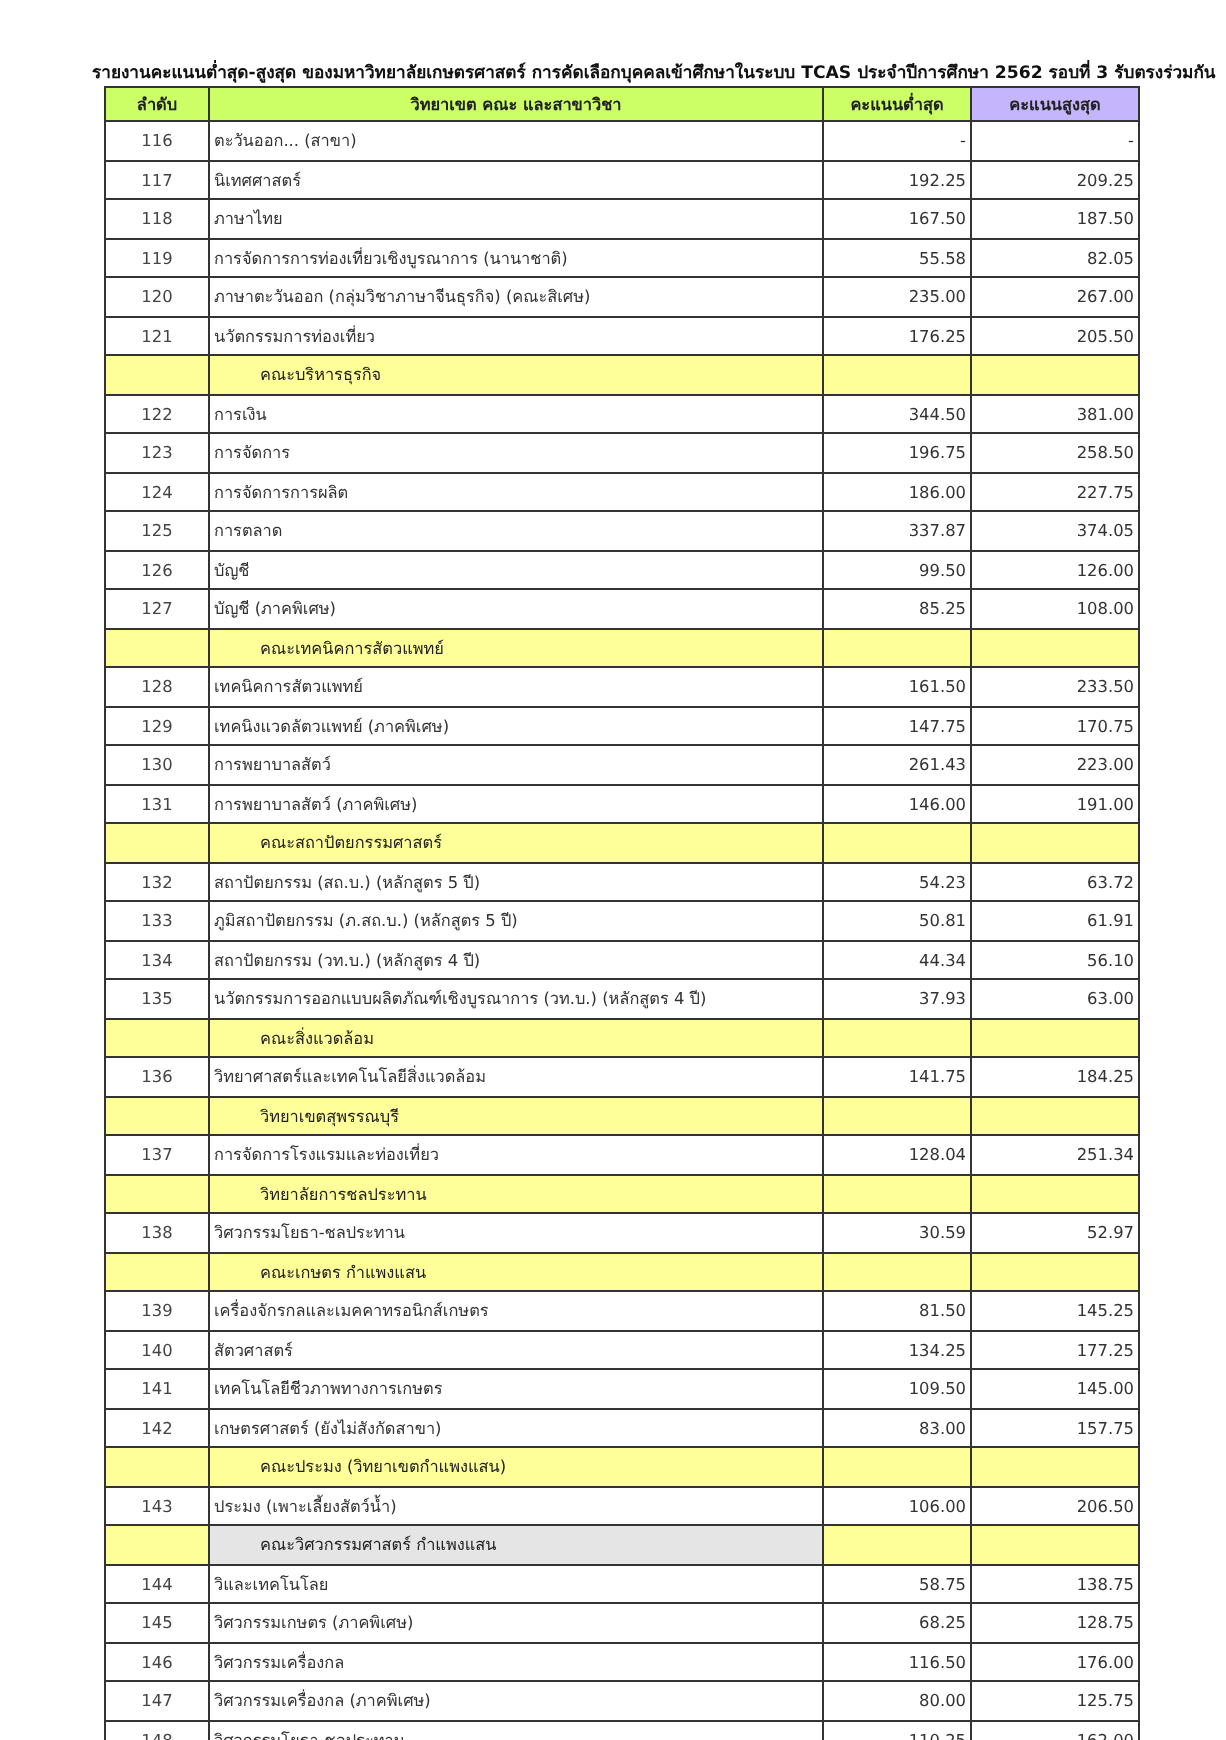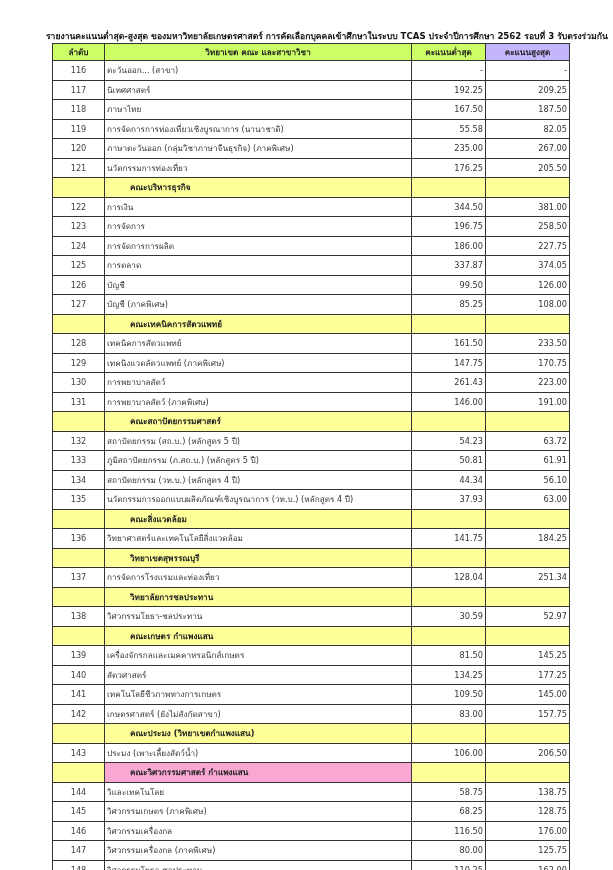--- a/index.html
+++ b/index.html
@@ -9,21 +9,21 @@
            font-size:8.6px; font-weight:bold; color:#111; white-space:nowrap; }
   table { position:absolute; left:52px; top:43px; width:517px; border-collapse:collapse;
           table-layout:fixed; font-size:8.2px; }
   col.c1 { width:52px; } col.c2 { width:307px; } col.c3 { width:74px; } col.c4 { width:84px; }
   td, th { border:1px solid #333; padding:0 4px; height:18.5px; line-height:18px;
            overflow:hidden; white-space:nowrap; }
   th { background:#ccff66; font-weight:bold; text-align:center; color:#222; height:16px; line-height:16px; }
   td.num { text-align:center; color:#444; }
   td.name { text-align:left; color:#333; padding-left:2px; }
   td.val { text-align:right; color:#333; padding-right:2px; }
-  tr.section td { background:#ffff99; font-weight:bold; color:#222;padding-left:25px; }
+  tr.section td { background:#ffff99; font-weight:normal; color:#222;padding-left:25px; }
 </style>
 </head>
 <body>
 
 <div class="title">รายงานคะแนนต่ำสุด-สูงสุด ของมหาวิทยาลัยเกษตรศาสตร์ การคัดเลือกบุคคลเข้าศึกษาในระบบ TCAS ประจำปีการศึกษา 2562 รอบที่ 3 รับตรงร่วมกัน</div>
 
 <table>
   <colgroup>
       <col class="c1">
       <col class="c2">
@@ -58,21 +58,21 @@
         <td class="val">187.50</td>
       </tr>
       <tr>
         <td class="num">119</td>
         <td class="name">การจัดการการท่องเที่ยวเชิงบูรณาการ (นานาชาติ)</td>
         <td class="val">55.58</td>
         <td class="val">82.05</td>
       </tr>
       <tr>
         <td class="num">120</td>
-        <td class="name">ภาษาตะวันออก (กลุ่มวิชาภาษาจีนธุรกิจ) (ภาคพิเศษ)</td>
+        <td class="name">ภาษาตะวันออก (กลุ่มวิชาภาษาจีนธุรกิจ) (คณะสิเศษ)</td>
         <td class="val">235.00</td>
         <td class="val">267.00</td>
       </tr>
       <tr>
         <td class="num">121</td>
         <td class="name">นวัตกรรมการท่องเที่ยว</td>
         <td class="val">176.25</td>
         <td class="val">205.50</td>
       </tr>
       <tr class="section">
@@ -250,21 +250,21 @@
         <td style="background: rgb(255, 255, 153);"></td>
       </tr>
       <tr>
         <td class="num">143</td>
         <td class="name">ประมง (เพาะเลี้ยงสัตว์น้ำ)</td>
         <td class="val">106.00</td>
         <td class="val">206.50</td>
       </tr>
       <tr class="section">
         <td style="background: rgb(255, 255, 153);"></td>
-        <td class="name" style="background: #f9a8d4;">คณะวิศวกรรมศาสตร์ กำแพงแสน</td>
+        <td class="name" style="background: #e5e5e5;">คณะวิศวกรรมศาสตร์ กำแพงแสน</td>
         <td style="background: rgb(255, 255, 153);"></td>
         <td style="background: rgb(255, 255, 153);"></td>
       </tr>
       <tr>
         <td class="num">144</td>
         <td class="name">วิและเทคโนโลย</td>
         <td class="val">58.75</td>
         <td class="val">138.75</td>
       </tr>
       <tr>

